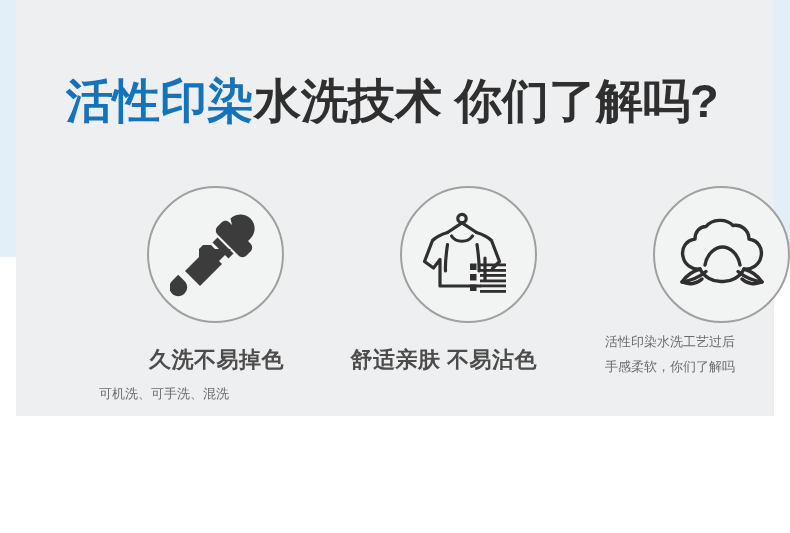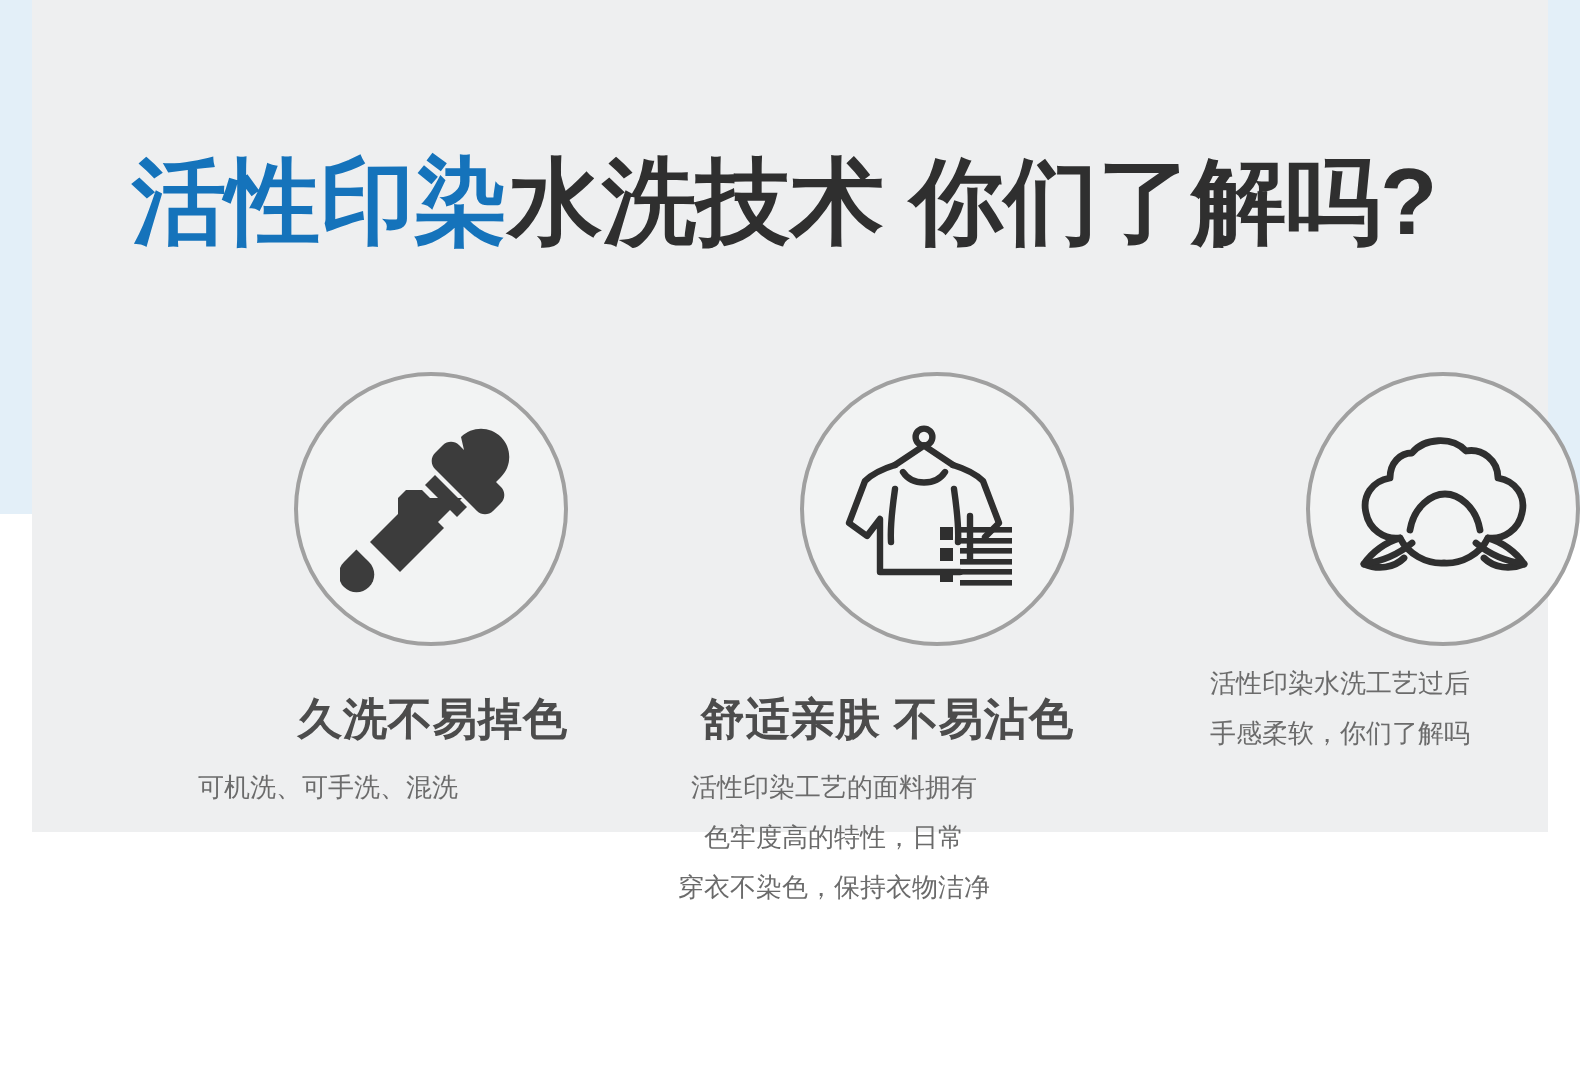--- a/index.html
+++ b/index.html
@@ -171,25 +171,20 @@
                 <rect x="58" y="58" width="26" height="2.8"></rect>
                 <rect x="58" y="63" width="26" height="2.8"></rect>
                 <rect x="58" y="68.5" width="26" height="2.8"></rect>
                 <rect x="58" y="73.5" width="26" height="2.8"></rect>
                 <rect x="58" y="79" width="26" height="2.8"></rect>
               </g>
             </svg>
           </span>
         </div>
         <div class="col-heading">舒适亲肤 不易沾色</div>
-        <div class="col-body">
-          <span class="col-body-line">活性印染工艺的面料拥有</span>
-          <span class="col-body-line">色牢度高的特性，日常</span>
-          <span class="col-body-line">穿衣不染色，保持衣物洁净</span>
-        </div>
       </div>
 
       <div class="col">
         <div class="icon-circle">
           <span>
             <svg width="96" height="80" viewBox="0 0 96 80">
               <g fill="none" stroke="#2f2f2f" stroke-width="3.4" stroke-linejoin="round" stroke-linecap="round">
 
                 <path d="M32 11.5 C38 4 52 3 59 10.5
                          C67 9 75 15 75 24

